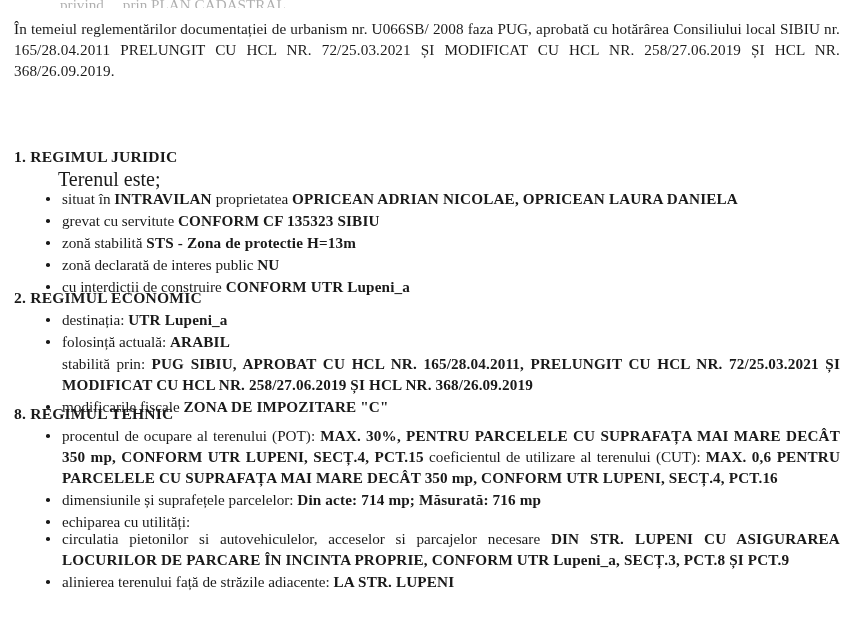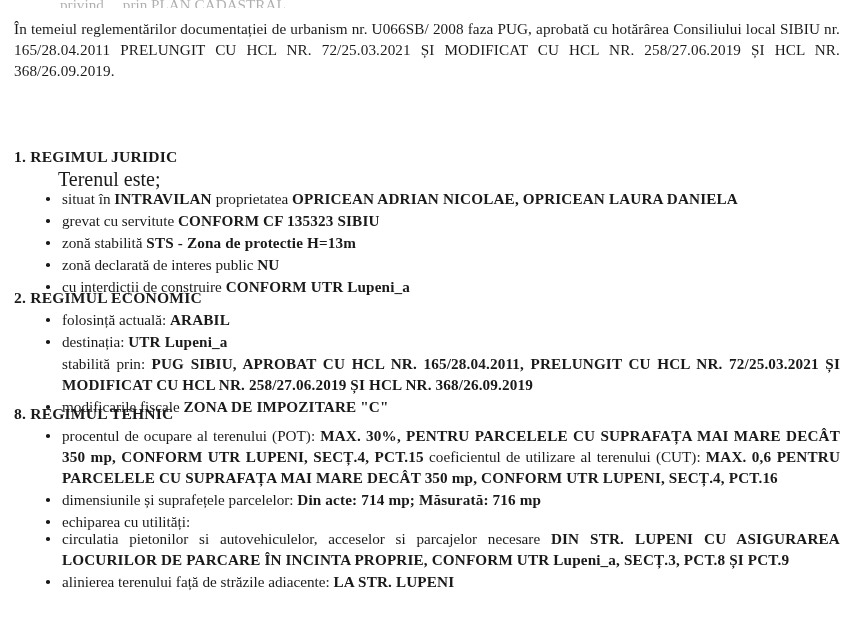--- a/index.html
+++ b/index.html
@@ -130,22 +130,22 @@
       <li><span class="sp">grevat cu servitute </span><b class="sp">CONFORM CF 135323 SIBIU</b></li>
       <li><span class="sp">zonă stabilită </span><b class="sp">STS - Zona de protectie H=13m</b></li>
       <li><span class="sp">zonă declarată de interes public </span><b class="sp">NU</b></li>
       <li><span class="sp">cu interdicții de construire </span><b class="sp">CONFORM UTR Lupeni_a</b></li>
     </ul>
 
   <div class="sec-head" style="top:289px;">
     <span>2. REGIMUL ECONOMIC</span>
   </div>
   <ul class="bul" id="list-economic" style="left:44px; top:309px; width:796px;">
+      <li><span class="sp">destinația: </span><b class="sp">UTR Lupeni_a</b></li>
       <li><span class="sp">folosință actuală: </span><b class="sp">ARABIL</b></li>
-      <li><span class="sp">destinația: </span><b class="sp">UTR Lupeni_a</b></li>
       <li class="nodot" style="text-align: justify; text-align-last: left;"><span class="sp">stabilită prin:  </span><b class="sp">PUG SIBIU, APROBAT CU HCL NR. 165/28.04.2011, PRELUNGIT CU HCL NR. 72/25.03.2021 ȘI MODIFICAT CU HCL NR. 258/27.06.2019 ȘI HCL NR. 368/26.09.2019</b></li>
       <li><span class="sp">modificarile fiscale </span><b class="sp">ZONA DE IMPOZITARE "C"</b></li>
     </ul>
 
   <div class="sec-head" style="top:405px;">
     <span>8. REGIMUL TEHNIC</span>
   </div>
   <ul class="bul" id="list-tehnic" style="left:44px; top:425px; width:796px;">
       <li style="text-align: justify; text-align-last: left;"><span class="sp">procentul de ocupare al terenului (POT): </span><b class="sp">MAX. 30%, PENTRU PARCELELE CU SUPRAFAȚA MAI MARE DECÂT 350 mp, CONFORM UTR LUPENI, SECȚ.4, PCT.15 </b><span class="sp">coeficientul de utilizare al terenului (CUT): </span><b class="sp">MAX. 0,6 PENTRU PARCELELE CU SUPRAFAȚA MAI MARE DECÂT 350 mp, CONFORM UTR LUPENI, SECȚ.4, PCT.16</b></li>
       <li><span class="sp">dimensiunile și suprafețele parcelelor: </span><b class="sp">Din acte: 714 mp; Măsurată: 716 mp</b></li>

